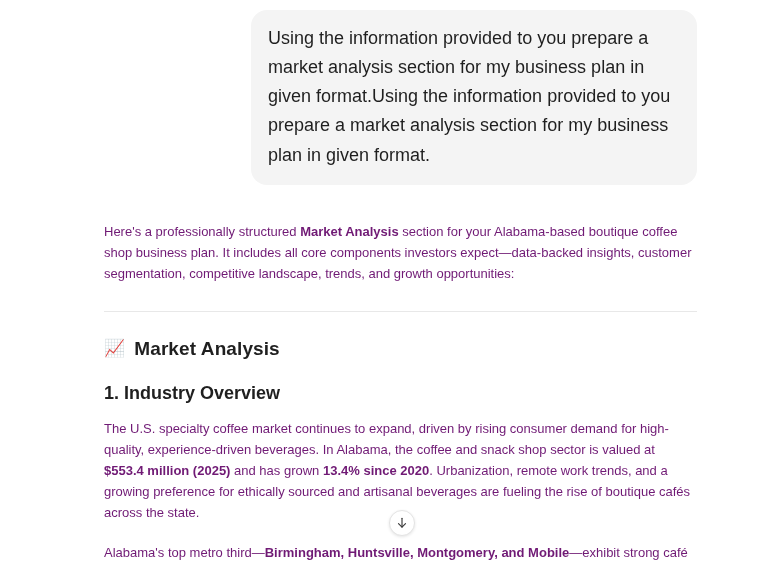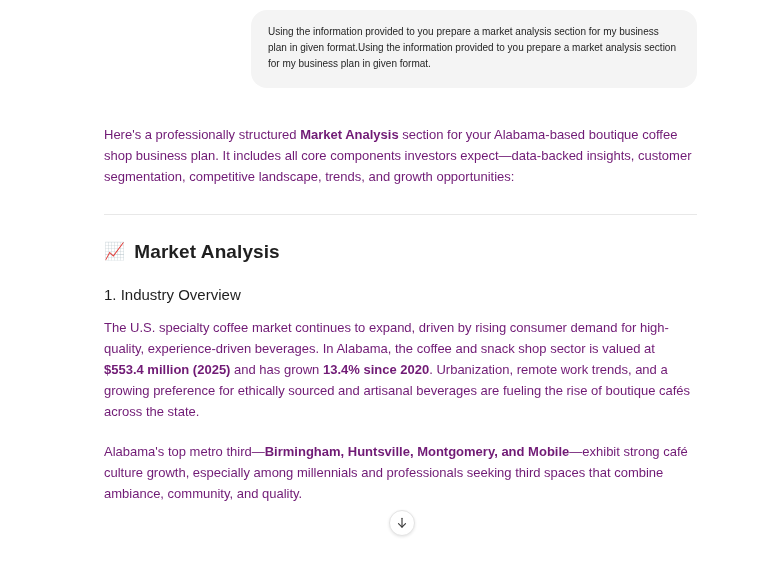--- a/index.html
+++ b/index.html
@@ -31,21 +31,21 @@
     display: flex;
     justify-content: flex-end;
     padding: 0 75px 0 0;
     margin-top: 10px;
   }
   .user-bubble {
     background: #f4f4f4;
     border-radius: 16px;
     padding: 14px 17px 15px 17px;
     max-width: 412px;
-    font-size: 10px;
+    font-size: 18px;
     line-height: 1.62;
     color: #1f1f1f;
     text-align: left;
   }
 
   
   .assistant-block {
     padding: 0 75px 0 104px;
     box-sizing: border-box;
     width: 772px;
@@ -74,22 +74,22 @@
     align-items: center;
     gap: 9px;
     letter-spacing: 0.1px;
   }
   .emoji-icon {
     font-size: 17px;
     line-height: 1;
     display: inline-block;
   }
   .sub-head {
-    font-size: 15px;
-    font-weight: normal;
+    font-size: 18px;
+    font-weight: bold;
     margin: 23px 0 0 0;
     color: #1f1f1f;
   }
   .para-spaced {
     margin-top: 14px !important;
   }
   .para-spaced2 {
     margin-top: 19px !important;
   }
   strong { font-weight: bold; }

